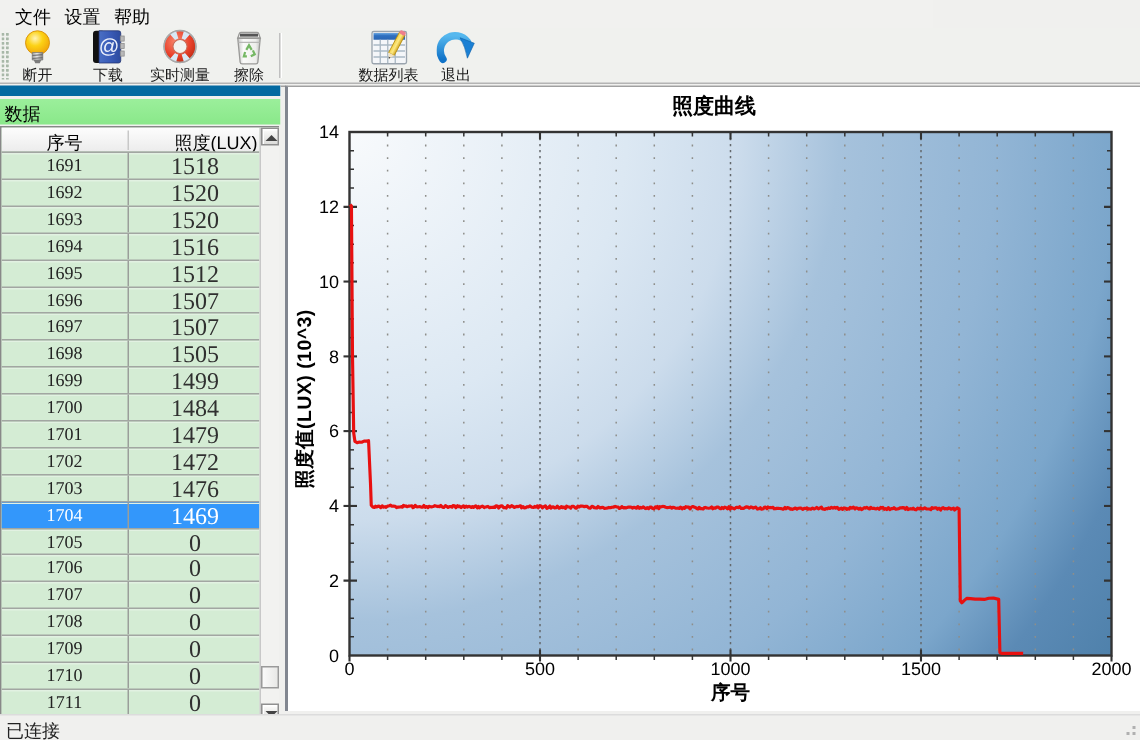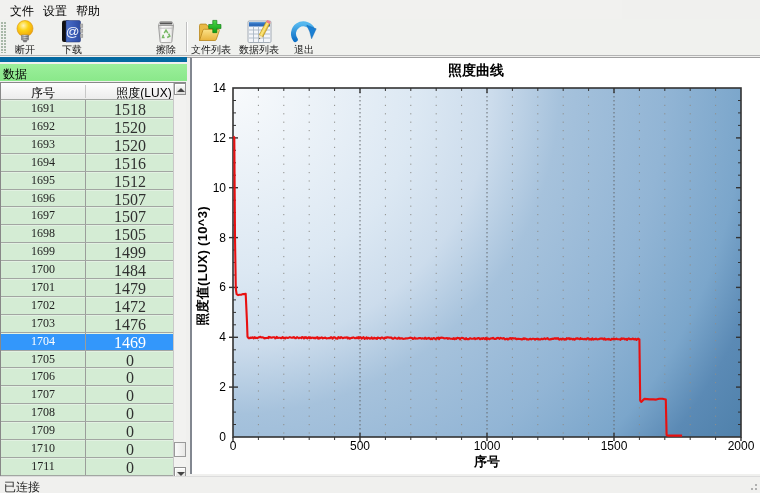--- a/index.html
+++ b/index.html
@@ -11,21 +11,21 @@
   background:#f0f1ee; border-bottom:1px solid #b4b4b4; }
 .grip { position:absolute; left:1px; top:3px; width:5px; height:31px;
   background-image:radial-gradient(circle at 1px 1px, #a8b8a8 35%, rgba(0,0,0,0) 40%);
   background-size:3px 3px; }
 .tbtn { position:absolute; top:0; height:36px; text-align:center; }
 .tbtn svg { display:block; margin:0 auto; }
 .tbtn .cap { font-size:10px; color:#1a1a1a; margin-top:-1px; letter-spacing:0px;font-family:Liberation Mono, monospace; }
 .tsep { position:absolute; left:186px; top:3px; width:2px; height:30px;
   border-left:1px solid #c0c0c0; border-right:1px solid #fff; }
 #leftpanel { position:absolute; left:0; top:57px; width:187px; height:419px;
-  border-top:5px solid #0369a1; background:#f0f0ee; }
+  border-top:7px solid #0369a1; background:#f0f0ee; }
 #grnbar { position:absolute; left:0; top:2px; width:187px; height:17px;
   background:linear-gradient(#9bef9b,#8ae88a); font-size:12px; color:#000;
   padding:2px 0 0 3px; }
 #tablebox { position:absolute; left:0; top:20px; width:186px; height:398px;
   background:#d4ecd4; border:1px solid #888; border-right:none; overflow:hidden; }
 #thead { position:absolute; left:0; top:0; width:172px; height:17px;
   background:linear-gradient(#fdfdfd,#ececec); border-bottom:1px solid #9a9a9a;
   font-size:12px; color:#000; }
 #thead .c1, #thead .c2 { position:absolute; top:2px; text-align:center; }
 #tbody { position:absolute; left:0; top:16px; width:172px; }
@@ -99,20 +99,41 @@
         </defs>
       <rect x="3" y="1.5" width="8" height="21.5" rx="2" fill="#111"></rect>
       <path d="M7 1.5 h13 a1.5 1.5 0 0 1 1.5 1.5 v18.5 a1.5 1.5 0 0 1 -1.5 1.5 h-13 z" fill="url(#bk)" stroke="#20316e" stroke-width=".5"></path>
       <rect x="21.2" y="5" width="2.6" height="3.4" fill="#b9b9b9" stroke="#8a8a8a" stroke-width=".5"></rect>
       <rect x="21.2" y="10" width="2.6" height="3.4" fill="#b9b9b9" stroke="#8a8a8a" stroke-width=".5"></rect>
       <rect x="21.2" y="15" width="2.6" height="3.4" fill="#b9b9b9" stroke="#8a8a8a" stroke-width=".5"></rect>
       <text x="13.7" y="16.5" font-size="13.5" fill="#eef2fc" text-anchor="middle" font-family="Liberation Sans">@</text>
     </svg>
     <div class="cap">下载</div>
   </div>
+  <div class="tbtn" style="left:96px;width:48px">
+    <svg width="26" height="25" viewBox="0 0 26 25">
+      <defs>
+          <radialGradient id="ring" cx="38%" cy="35%" r="75%">
+        <stop offset="0%" stop-color="#f98a70"></stop>
+            <stop offset="60%" stop-color="#e8402a"></stop>
+            <stop offset="100%" stop-color="#b92a12"></stop>
+          </radialGradient>
+        </defs>
+      <circle cx="13" cy="12" r="10.6" fill="url(#ring)" stroke="#9c9c9c" stroke-width="1"></circle>
+      <g fill="#d8e8f5">
+        <path d="M6.2 3.6 a10.6 10.6 0 0 1 4.2 -2 l1.5 5 a5.6 5.6 0 0 0 -2.2 1.1 z"></path>
+        <path d="M19.8 3.6 a10.6 10.6 0 0 0 -4.2 -2 l-1.5 5 a5.6 5.6 0 0 1 2.2 1.1 z"></path>
+        <path d="M6.2 20.4 a10.6 10.6 0 0 0 4.2 2 l1.5 -5 a5.6 5.6 0 0 1 -2.2 -1.1 z"></path>
+        <path d="M19.8 20.4 a10.6 10.6 0 0 1 -4.2 2 l-1.5 -5 a5.6 5.6 0 0 0 2.2 -1.1 z"></path>
+      </g>
+      <circle cx="13" cy="12" r="4.7" fill="#f2f3f0" stroke="#c96a56" stroke-width=".7"></circle>
+      <circle cx="13" cy="12" r="10.6" fill="none" stroke="#aaa" stroke-width=".8"></circle>
+    </svg>
+    <div class="cap">实时测量</div>
+  </div>
   <div class="tbtn" style="left:146px;width:40px">
     <svg width="26" height="25" viewBox="0 0 26 25">
       <defs>
           <linearGradient id="can" x1="0" y1="0" x2="1" y2="0">
         <stop offset="0%" stop-color="#c8c8c6"></stop>
             <stop offset="25%" stop-color="#fbfbfa"></stop>
             <stop offset="80%" stop-color="#eeeeec"></stop>
             <stop offset="100%" stop-color="#c2c2c0"></stop>
           </linearGradient>
         </defs>
@@ -122,38 +143,20 @@
       <line x1="6" y1="9.2" x2="20" y2="9.2" stroke="#b8b8b6" stroke-width=".8"></line>
       <g stroke="#76b865" stroke-width="1.5" fill="none">
         <path d="M11.2 14.2 l1.8 -3 l1.8 3"></path>
         <path d="M15.6 14.6 l1.2 2.6 l-2.6 1.3"></path>
         <path d="M11.6 18.5 h-2 l0.8 -2.8"></path>
       </g>
     </svg>
     <div class="cap">擦除</div>
   </div>
   <div class="tsep"></div>
-  <div class="tbtn" style="left:189px;width:44px">
-    <svg width="30" height="25" viewBox="0 0 30 25">
-      <defs>
-          <linearGradient id="fold" x1="0" y1="0" x2="0" y2="1">
-        <stop offset="0%" stop-color="#fbe289"></stop>
-            <stop offset="100%" stop-color="#e8b33c"></stop>
-          </linearGradient>
-      <linearGradient id="plus" x1="0" y1="0" x2="0" y2="1">
-        <stop offset="0%" stop-color="#4ed649"></stop>
-            <stop offset="100%" stop-color="#0f9c12"></stop>
-          </linearGradient>
-        </defs>
-      <path d="M3.5 21.5 v-15 a1.4 1.4 0 0 1 1.4 -1.4 h5.2 l2 2.4 h7.2 a1.4 1.4 0 0 1 1.4 1.4 v2 z" fill="#e9b945" stroke="#b9861c" stroke-width=".8"></path>
-      <path d="M3.5 21.5 l3.4 -10.2 a1.5 1.5 0 0 1 1.4 -1 h13.9 a1.1 1.1 0 0 1 1.05 1.44 l-3 8.8 a1.4 1.4 0 0 1 -1.3 0.96 h-14 z" fill="url(#fold)" stroke="#b9861c" stroke-width=".8"></path>
-      <path d="M21.8 1.5 h4.4 v4.4 h4.4 v4.4 h-4.4 v4.4 h-4.4 v-4.4 h-4.4 v-4.4 h4.4 z" fill="url(#plus)" stroke="#0b7a0e" stroke-width=".7" transform="translate(-3.5,0) scale(0.93)"></path>
-    </svg>
-    <div class="cap">文件列表</div>
-  </div>
   <div class="tbtn" style="left:237px;width:44px">
     <svg width="27" height="25" viewBox="0 0 27 25">
       <defs>
           <linearGradient id="hdr" x1="0" y1="0" x2="0" y2="1">
         <stop offset="0%" stop-color="#6aa6e0"></stop>
             <stop offset="40%" stop-color="#2e6fc0"></stop>
             <stop offset="100%" stop-color="#2a66b4"></stop>
           </linearGradient>
       <linearGradient id="pen" x1="0" y1="0" x2="1" y2="0">
         <stop offset="0%" stop-color="#f5d04a"></stop>

